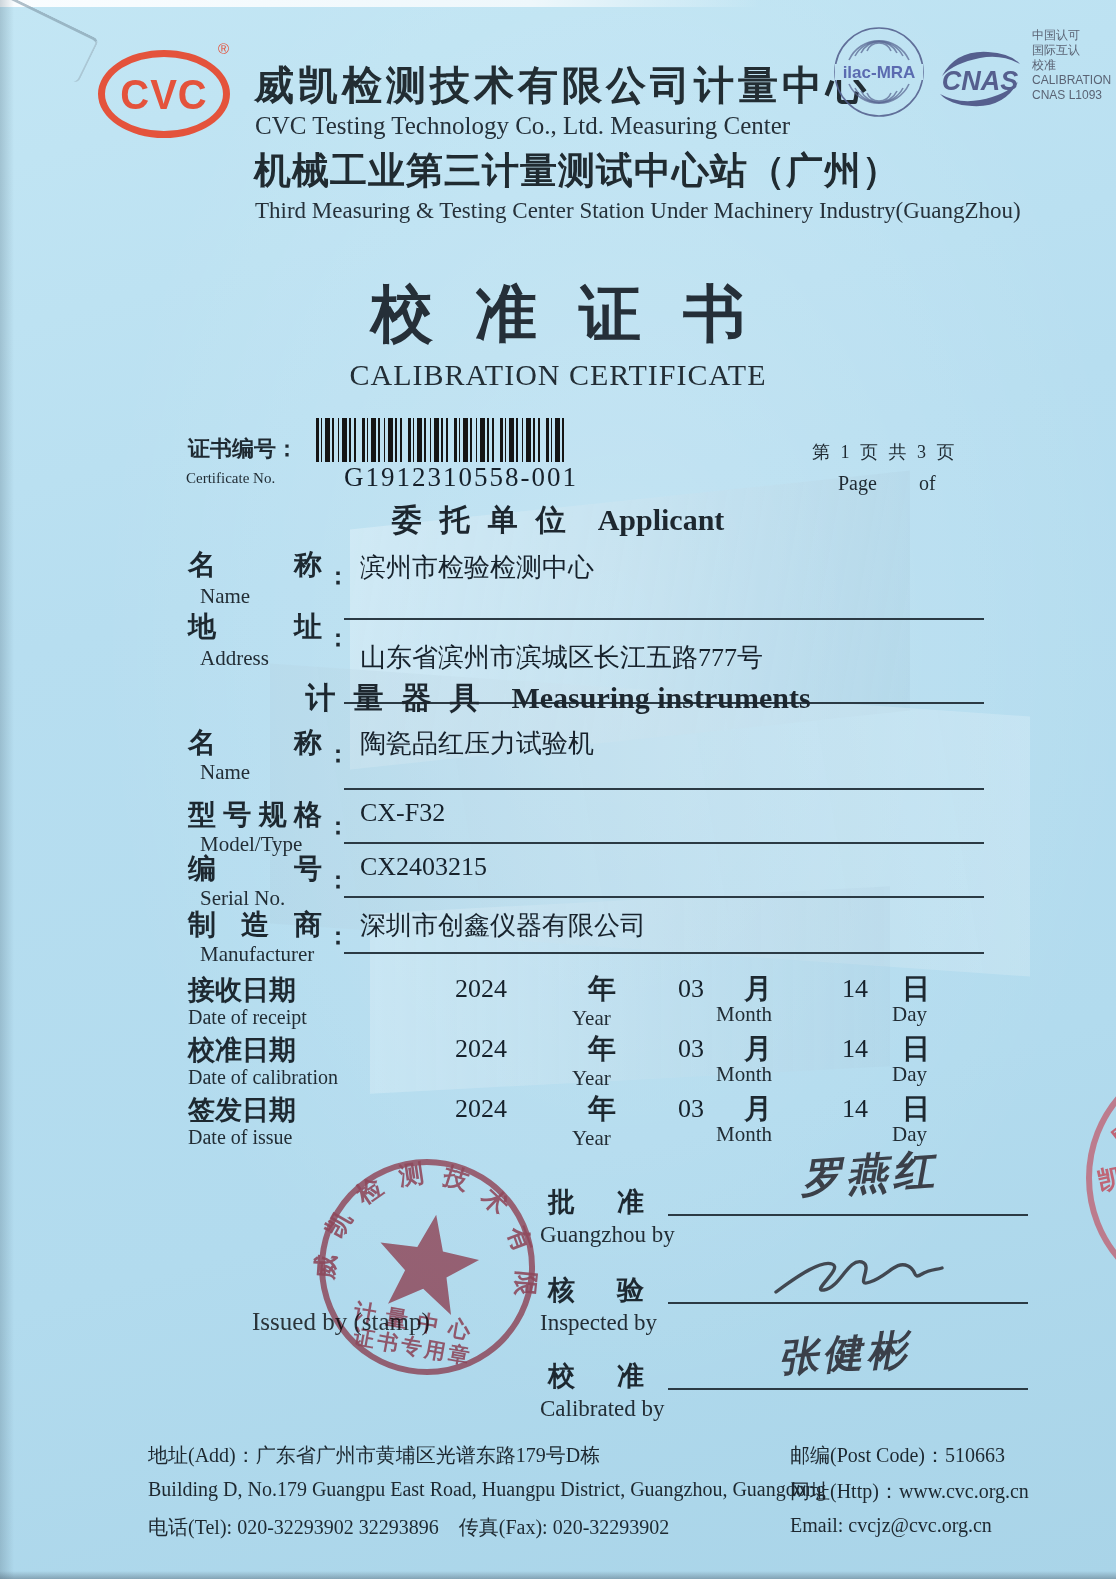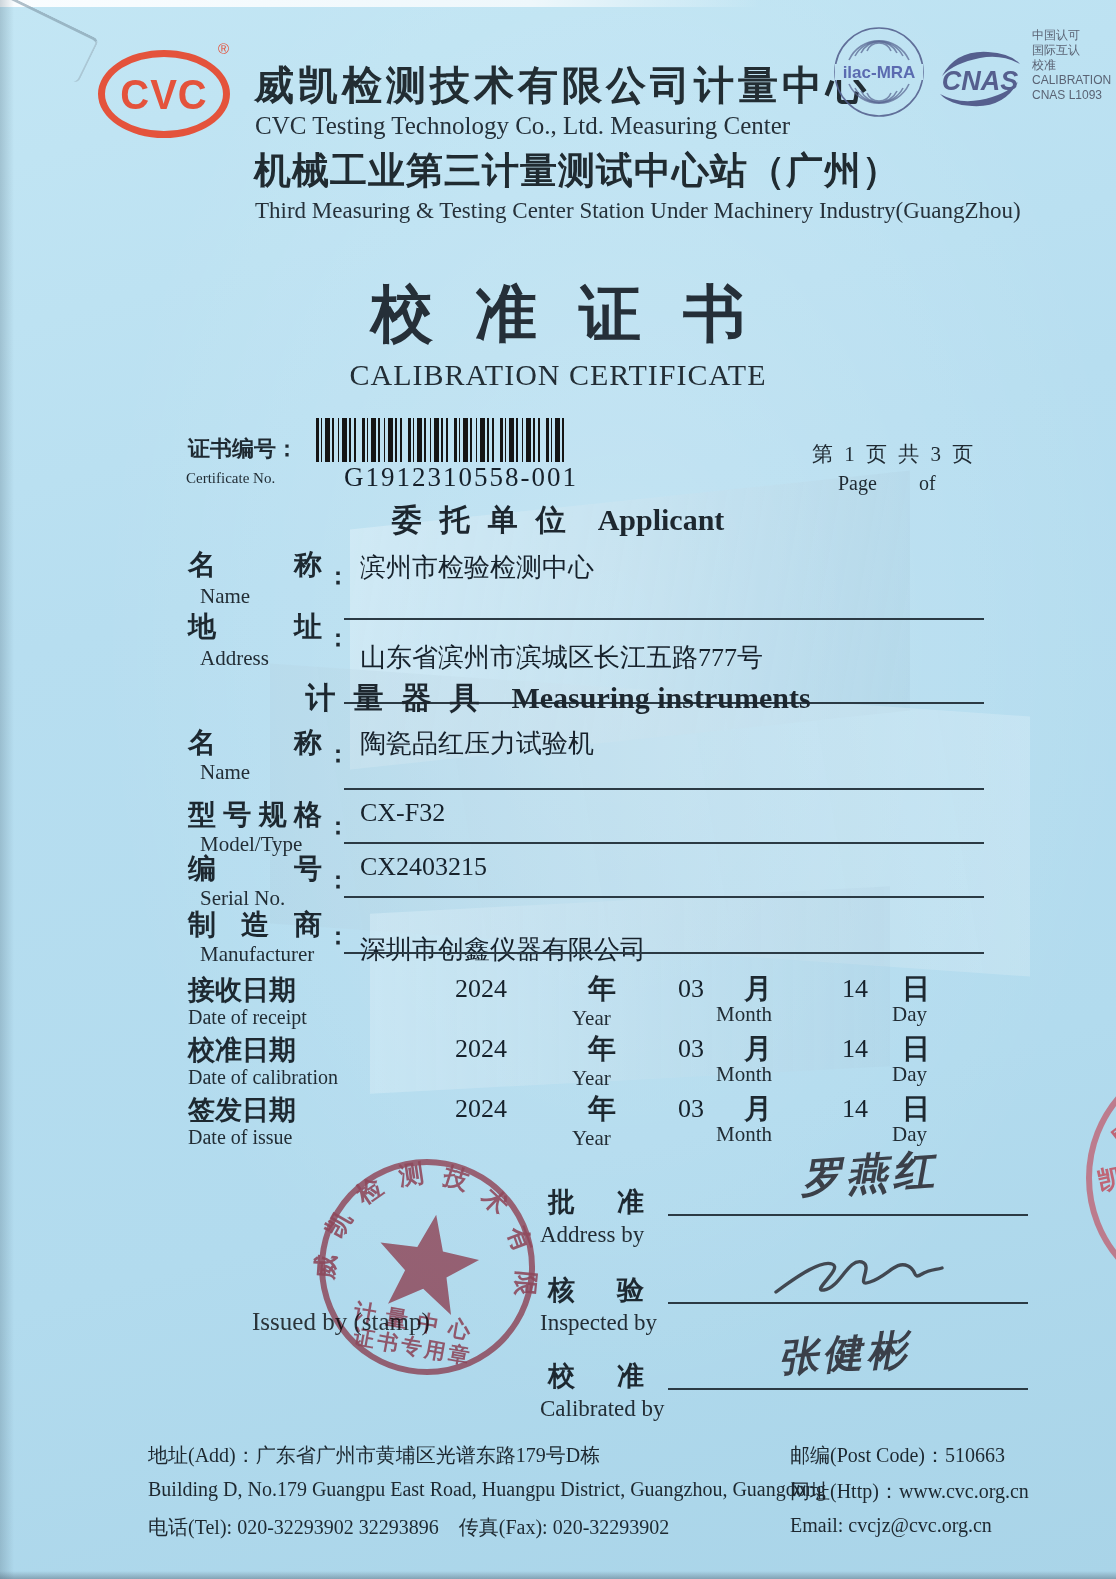--- a/index.html
+++ b/index.html
@@ -52,21 +52,21 @@
     background:repeating-linear-gradient(90deg,
       #151515 0 3px,transparent 3px 5px,
       #151515 5px 6px,transparent 6px 9px,
       #151515 9px 14px,transparent 14px 16px,
       #151515 16px 18px,transparent 18px 22px,
       #151515 22px 23px,transparent 23px 26px,
       #151515 26px 31px,transparent 31px 33px,
       #151515 33px 35px,transparent 35px 38px,
       #151515 38px 40px,transparent 40px 46px);}
   .cert-number{top:462px;left:344px;font-size:27px;letter-spacing:2px;color:#16202a;}
-  .page-cn{top:440px;left:812px;font-size:21px;letter-spacing:3px;color:#1f2a32;}
+  .page-cn{top:440px;left:812px;font-size:18px;letter-spacing:3px;color:#1f2a32;}
   .page-en{top:472px;left:838px;font-size:20px;color:#1f2a32;}
   .page-en .of{margin-left:42px;}
 
   
   .sec-head{left:0;width:1116px;text-align:center;font-size:30px;font-weight:bold;color:#1d272f;}
   .sec-head .cjk{letter-spacing:18px;font-family:"Liberation Sans",sans-serif;}
   .sec-head .en{letter-spacing:0;margin-left:14px;}
   .h-applicant{top:500px;}
   .h-instr{top:678px;}
 
@@ -212,21 +212,21 @@
 
   <div class="abs f-label" style="top:850px;">编号</div>
   <div class="abs f-colon" style="top:864px;">：</div>
   <div class="abs f-en" style="top:886px;">Serial No.</div>
   <div class="abs f-value" style="top:852px;">CX2403215</div>
   <div class="abs f-line" style="top:896px;"></div>
 
   <div class="abs f-label" style="top:906px;">制造商</div>
   <div class="abs f-colon" style="top:920px;">：</div>
   <div class="abs f-en" style="top:942px;">Manufacturer</div>
-  <div class="abs f-value" style="top:908px;margin-top:24px;">深圳市创鑫仪器有限公司</div>
+  <div class="abs f-value" style="top:908px;">深圳市创鑫仪器有限公司</div>
   <div class="abs f-line" style="top:952px;"></div>
 
   <div class="abs d-label" style="top:972px;">接收日期</div>
   <div class="abs d-en" style="top:1006px;">Date of receipt</div>
   <div class="abs d-val" style="top:974px;left:455px;">2024</div>
   <div class="abs d-unit" style="top:970px;left:588px;">年</div>
   <div class="abs d-unit-en" style="top:1006px;left:572px;">Year</div>
   <div class="abs d-val" style="top:974px;left:678px;">03</div>
   <div class="abs d-unit" style="top:970px;left:744px;">月</div>
   <div class="abs d-unit-en" style="top:1002px;left:716px;">Month</div>
@@ -252,21 +252,21 @@
   <div class="abs d-unit" style="top:1090px;left:588px;">年</div>
   <div class="abs d-unit-en" style="top:1126px;left:572px;">Year</div>
   <div class="abs d-val" style="top:1094px;left:678px;">03</div>
   <div class="abs d-unit" style="top:1090px;left:744px;">月</div>
   <div class="abs d-unit-en" style="top:1122px;left:716px;">Month</div>
   <div class="abs d-val" style="top:1094px;left:842px;">14</div>
   <div class="abs d-unit" style="top:1090px;left:902px;">日</div>
   <div class="abs d-unit-en" style="top:1122px;left:892px;">Day</div>
 
   <div class="abs s-label" style="top:1184px;">批准</div>
-  <div class="abs s-en" style="top:1222px;">Address by</div>
+  <div class="abs s-en" style="top:1222px;">Guangzhou by</div>
   <div class="abs s-line" style="top:1214px;"></div>
   <div class="abs sig-name" style="top:1146px;left:800px;">罗燕红</div>
 
   <div class="abs s-label" style="top:1272px;">核验</div>
   <div class="abs s-en" style="top:1310px;">Inspected by</div>
   <div class="abs s-line" style="top:1302px;"></div>
   <div class="abs" style="top:1240px;left:770px;">
     <svg width="180" height="64" viewBox="0 0 180 64">
       <path d="M6 52 C30 34 52 20 62 24 C74 28 40 52 54 50 C70 48 78 18 92 22 C104 26 84 48 100 42 C118 36 126 20 138 26 C148 31 142 40 152 34 C160 29 166 30 172 28" fill="none" stroke="#2e2e36" stroke-width="3.4" stroke-linecap="round" opacity=".85"></path>
     </svg>

